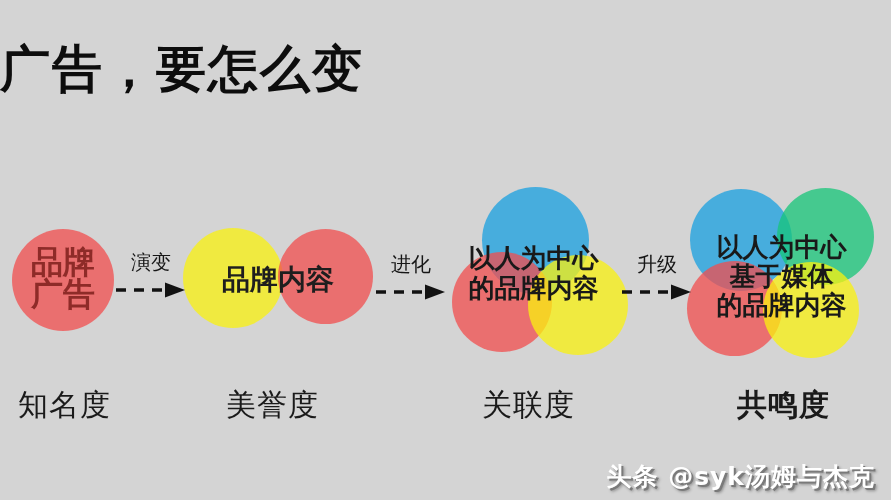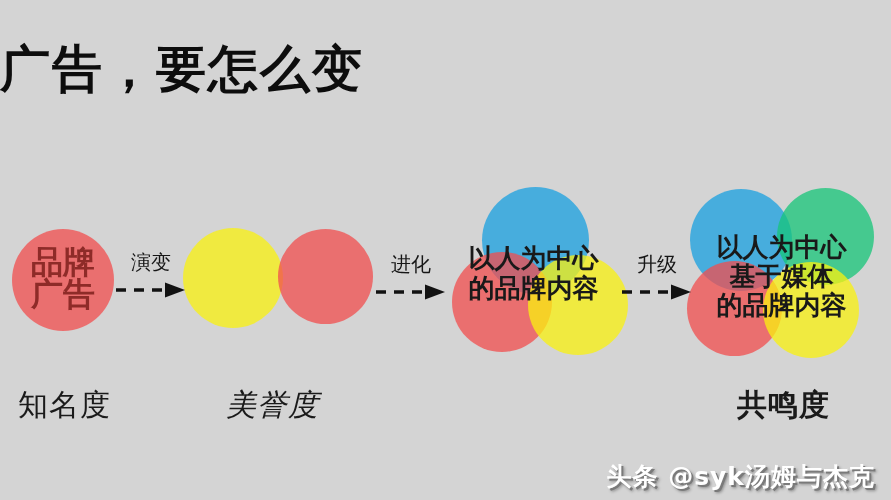--- a/index.html
+++ b/index.html
@@ -53,21 +53,21 @@
   .arrow{position:absolute;display:flex;flex-direction:column;align-items:center;
          width:72px;gap:5px;z-index:4;}
   .a1{left:115px;top:249px;}
   .a2{left:375px;top:251px;}
   .a3{left:621px;top:251px;}
   .arrow-label{font-size:20px;color:#161616;white-space:nowrap;}
 
   .metric{position:absolute;top:385px;font-size:30px;color:#1a1a1a;
           letter-spacing:1px;white-space:nowrap;}
   .m1{left:18px;}
-  .m2{left:226px;font-style:italic;}
+  .m2{left:226px;}
   .m3{left:482px;}
   .m4{left:737px;font-weight:bold;}
 
   .watermark{
     position:absolute;right:16px;top:460px;
     font-size:25px;font-weight:bold;color:#ffffff;letter-spacing:1px;
     text-shadow:2px 2px 0 #7a7a7a, 3px 3px 3px rgba(0,0,0,0.35);
     white-space:nowrap;
   }
 </style>
@@ -87,20 +87,23 @@
   <div class="arrow a1">
     <div class="arrow-label">演变</div>
     <svg class="arrow-icon" width="72" height="18" viewBox="0 0 72 18">
       <line x1="1" y1="9" x2="50" y2="9" stroke="#121212" stroke-width="3.4" stroke-dasharray="10 8"></line>
       <polygon points="50,1.5 70,9 50,16.5" fill="#121212"></polygon>
     </svg>
   </div>
 
   <div class="circle fill-yellow c2-yellow"></div>
   <div class="circle fill-red c2-red"></div>
+  <div class="stage-text t2">
+    <div>品牌内容</div>
+  </div>
 
   <div class="arrow a2">
     <div class="arrow-label">进化</div>
     <svg class="arrow-icon" width="72" height="18" viewBox="0 0 72 18">
       <line x1="1" y1="9" x2="50" y2="9" stroke="#121212" stroke-width="3.4" stroke-dasharray="10 8"></line>
       <polygon points="50,1.5 70,9 50,16.5" fill="#121212"></polygon>
     </svg>
   </div>
 
   <div class="circle fill-blue c3-blue"></div>
@@ -124,17 +127,18 @@
   <div class="circle fill-red c4-red"></div>
   <div class="circle fill-yellow c4-yellow"></div>
   <div class="stage-text t4">
     <div>以人为中心</div>
     <div>基于媒体</div>
     <div>的品牌内容</div>
   </div>
 
   <div class="metric m1">知名度</div>
   <div class="metric m2">美誉度</div>
+  <div class="metric m3">关联度</div>
   <div class="metric m4">共鸣度</div>
 
   <div class="watermark">头条 @syk汤姆与杰克</div>
 
 </div>
 
 </body></html>

